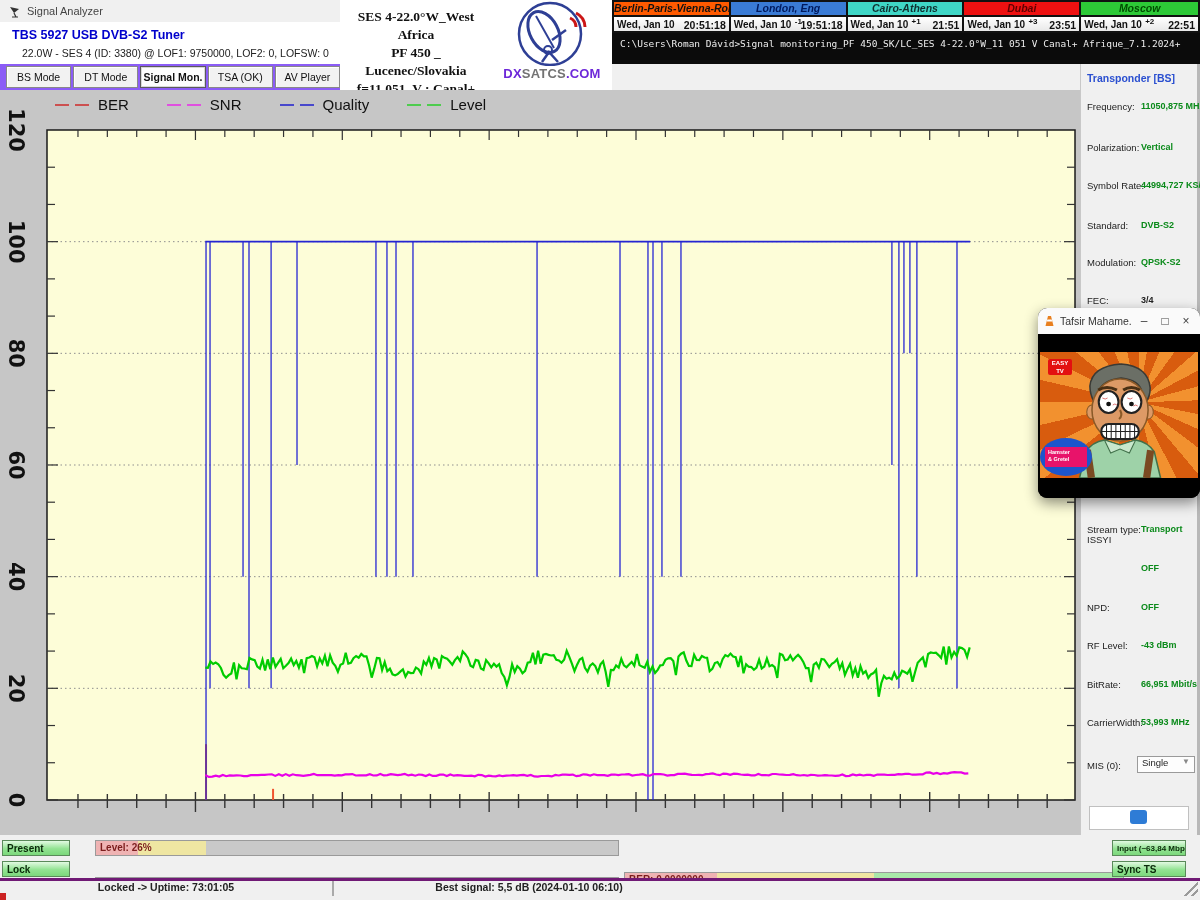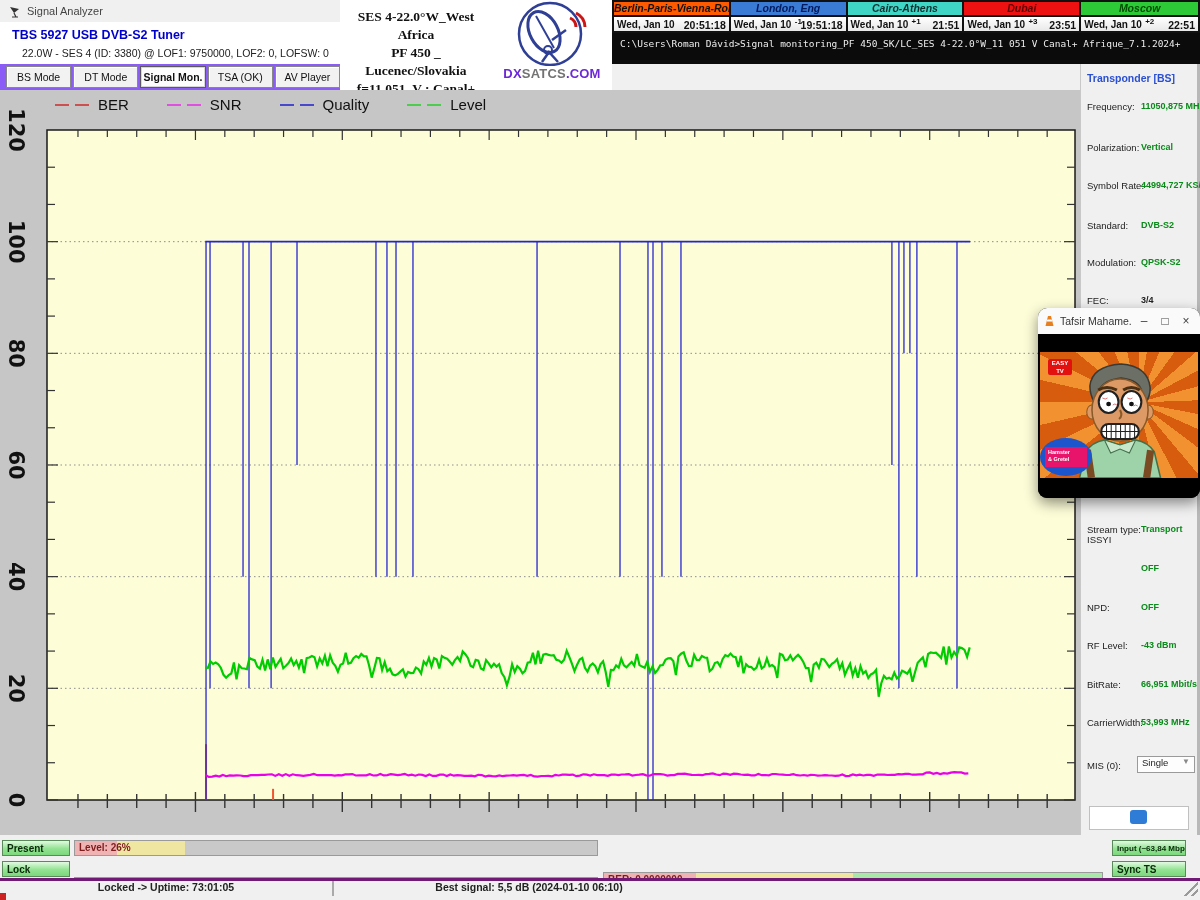--- a/index.html
+++ b/index.html
@@ -77,21 +77,21 @@
   .easytv{position:absolute;left:8px;top:7px;width:24px;height:16px;background:#e31010;border-radius:2px;
           color:#fff;font-size:6px;font-weight:bold;text-align:center;line-height:8px;}
   .sticker-blob{position:absolute;left:0px;bottom:2px;width:52px;height:38px;background:#1d55cc;border-radius:50%;}
   .sticker-box{position:absolute;left:5px;top:9px;width:42px;height:20px;background:#e8136a;
                color:#fff;font-size:5.5px;font-weight:bold;line-height:7px;padding:2px 0 0 3px;box-sizing:border-box;}
 
   
   .badge{height:16px;background:linear-gradient(#e2fae2,#92e392 55%,#7cd87c);border:1px solid #5a8a5a;
          box-sizing:border-box;font-size:10px;font-weight:bold;color:#0a2a0a;
          display:flex;align-items:center;padding-left:4px;overflow:hidden;white-space:nowrap;}
-  .bar{height:16px;border:1px solid #9a9a9a;box-sizing:border-box;position:relative;background:#c9c9c9;overflow:hidden;}
+  .bar{height:16px;border:1px solid #9a9a9a;box-sizing:border-box;position:relative;background:#c9c9c9;overflow:hidden;margin-left:21px;}
   .bar .seg{position:absolute;top:0;bottom:0;}
   .seg.pink{background:#efb3b3;} .seg.yellow{background:#efe6a2;}
   .seg.green{background:#a9e8a9;} .seg.silver{background:#c9c9c9;}
   .bar .bar-text{position:absolute;left:4px;top:1px;font-size:10px;font-weight:bold;color:#7c1d1d;white-space:nowrap;}
 
   
   .statusbar{left:0;top:878px;width:1200px;height:22px;background:#f0f0f0;border-top:3px solid #701a75;
              display:flex;font-size:10.5px;color:#222;font-weight:600;}
   .sb-sec{text-align:center;white-space:nowrap;overflow:hidden;}
   .sb-sep{width:1px;height:15px;background:#aaa;}

